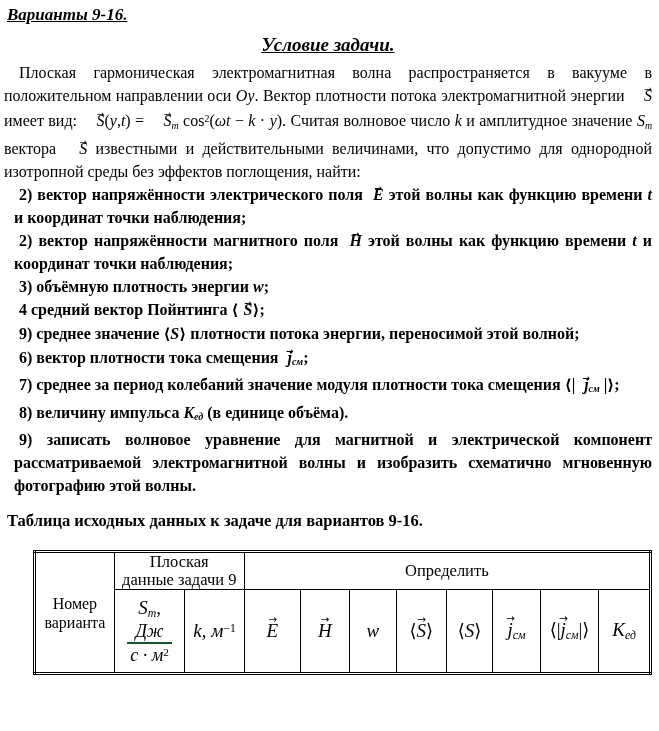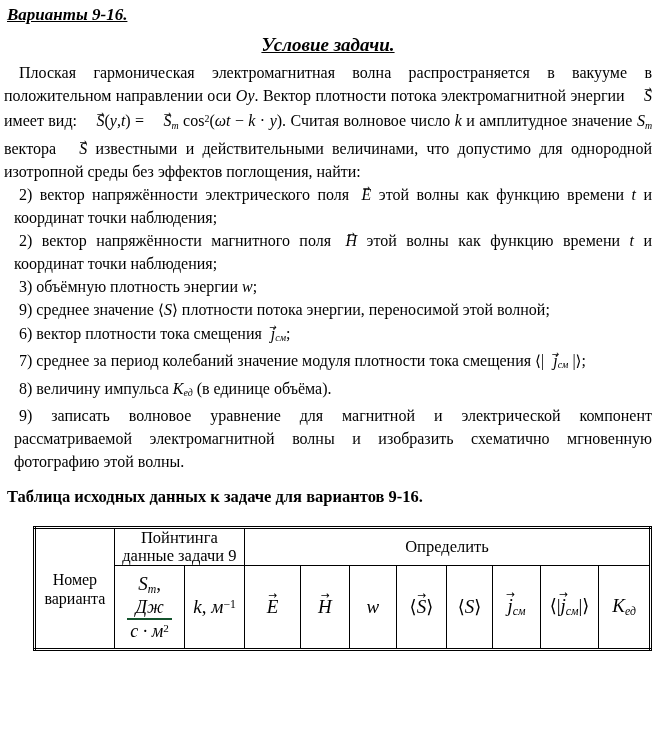--- a/index.html
+++ b/index.html
@@ -20,21 +20,21 @@
   .doc-heading {
     text-align: center; font-weight: bold; font-style: italic;
     font-size: 19px; margin: 0 0 5px 0;
   }
   .u { text-decoration: underline; }
 
   .condition {
     text-align: justify; line-height: 23px;
     text-indent: 15px; margin: 0;
   }
-  .tasks { margin: 0 0 0 10px; }
+  .tasks { margin: 0 0 0 10px; font-weight: bold; }
   .task {
     text-align: justify; line-height: 23px;
     text-indent: 5px; margin: 0;
   }
 
   .table-caption {
     font-weight: bold; font-size: 16.5px;
     margin: 14px 0 19px 3px;
   }
 
@@ -85,20 +85,21 @@
   <div class="doc-heading">
     <span class="u">Условие задачи.</span>
   </div>
 
   <p class="condition"><span>Плоская гармоническая электромагнитная волна распространяется в вакууме в положительном направлении оси </span><span class="it">Oy</span><span>. Вектор плотности потока электромагнитной энергии </span><span class="vec">S</span><span> имеет вид: </span><span class="vec">S</span><span>(</span><span class="it">y</span><span>,</span><span class="it">t</span><span>) = </span><span class="vec">S</span><span class="sub">m</span><span> cos</span><span class="sup">2</span><span>(</span><span class="it">ωt</span><span> − </span><span class="it">k</span><span> · </span><span class="it">y</span><span>). Считая волновое число </span><span class="it">k</span><span> и амплитудное значение </span><span class="it">S</span><span class="sub">m</span><span> вектора </span><span class="vec">S</span><span> известными и действительными величинами, что допустимо для однородной  изотропной среды без  эффектов поглощения, найти:</span></p>
 
   <div class="tasks">
     <p class="task"><span>2) вектор напряжённости электрического поля  </span><span class="vec">E</span><span>  этой волны как функцию времени  </span><span class="it">t</span><span>  и координат  точки наблюдения;</span></p>
     <p class="task"><span>2) вектор напряжённости магнитного поля </span><span class="vec">H</span><span> этой волны как функцию времени  </span><span class="it">t</span><span>  и координат  точки наблюдения;</span></p>
     <p class="task"><span>3) объёмную плотность энергии  </span><span class="it">w</span><span>;</span></p>
+    <p class="task"><span>4  средний вектор Пойнтинга </span><span class="ab">⟨</span><span class="vec">S</span><span class="ab">⟩</span><span>;</span></p>
     <p class="task"><span>9)  среднее значение </span><span class="ab">⟨</span><span class="it">S</span><span class="ab">⟩</span><span> плотности потока энергии, переносимой этой волной;</span></p>
     <p class="task"><span>6) вектор плотности тока смещения  </span><span class="vec">j</span><span class="sub">см</span><span>;</span></p>
     <p class="task"><span>7) среднее за период колебаний значение модуля плотности тока смещения </span><span class="ab">⟨</span><span>| </span><span class="vec">j</span><span class="sub">см</span><span> |</span><span class="ab">⟩</span><span>;</span></p>
     <p class="task"><span>8) величину импульса  </span><span class="it">K</span><span class="sub">ед</span><span>  (в единице объёма).</span></p>
     <p class="task"><span>9)  записать  волновое  уравнение  для  магнитной  и  электрической компонент  рассматриваемой  электромагнитной  волны  и  изобразить схематично мгновенную фотографию этой волны.</span></p>
   </div>
 
   <div class="table-caption">Таблица исходных данных к задаче для вариантов 9-16.</div>
 
   <table class="data">
@@ -112,21 +113,21 @@
       <col style="width:50px">
         <col style="width:47px">
         <col style="width:48px">
       <col style="width:59px">
         <col style="width:52px">
     </colgroup>
     <tbody>
         <tr class="group-row">
       <td rowspan="2" class="corner-cell">Номер варианта</td>
       <td colspan="2" class="group-cell">
-        <span class="group-line">Пойнтинга</span>
+        <span class="group-line">Плоская</span>
         <span class="group-line">данные задачи 9</span>
       </td>
       <td colspan="8" class="group-cell">Определить</td>
     </tr>
     <tr class="symbol-row">
       <td class="symbol-cell"><span class="it">S</span><span class="sub">m</span><span>, </span><span class="frac"><span class="fnum"><span class="it">Дж</span></span><span class="fden"><span class="it">с · м</span><span class="sup">2</span></span></span></td>
       <td class="symbol-cell"><span class="it">k</span><span>, </span><span class="it">м</span><span class="sup">−1</span></td>
       <td class="symbol-cell"><span class="vec">E</span></td>
       <td class="symbol-cell"><span class="vec">H</span></td>
       <td class="symbol-cell"><span class="it">w</span></td>

